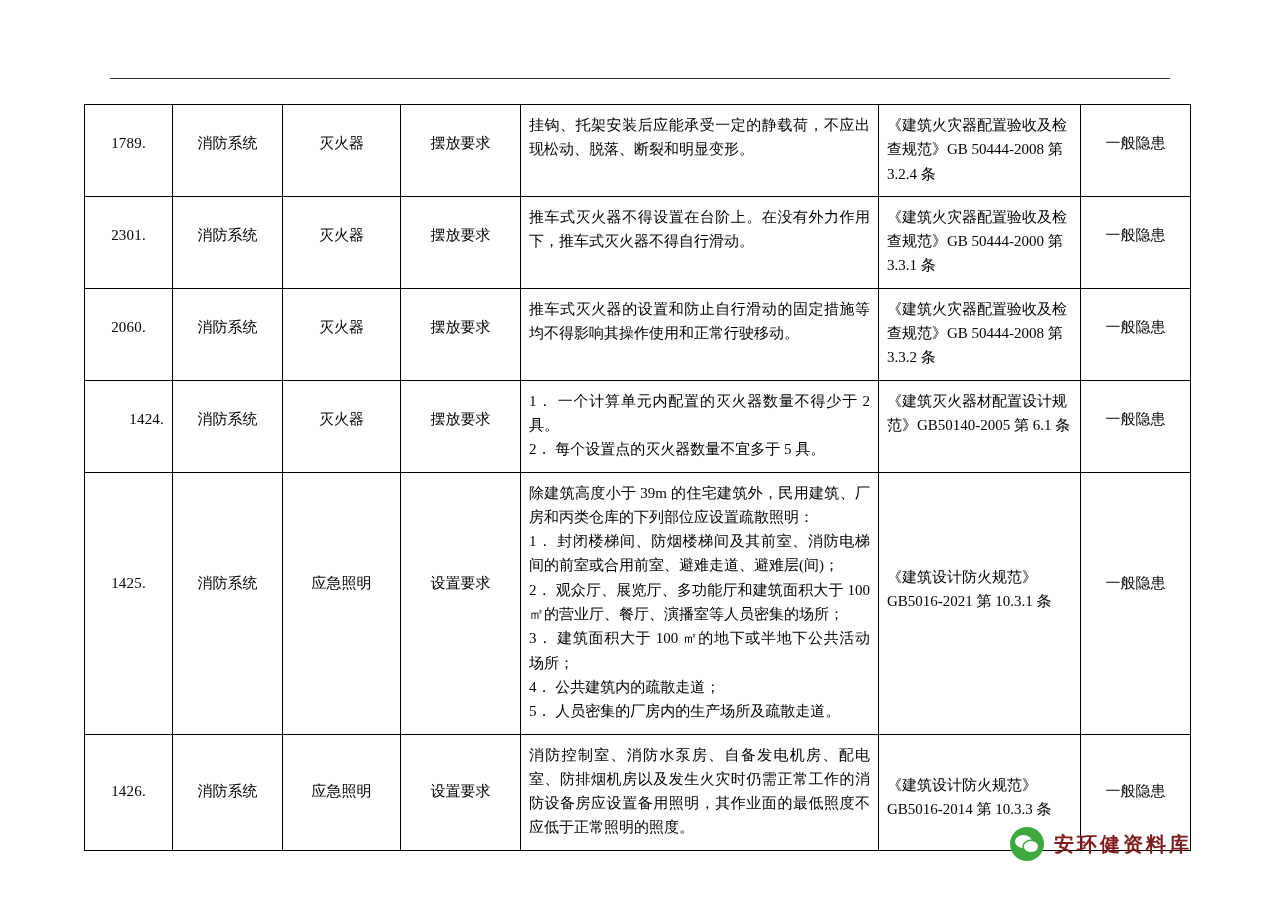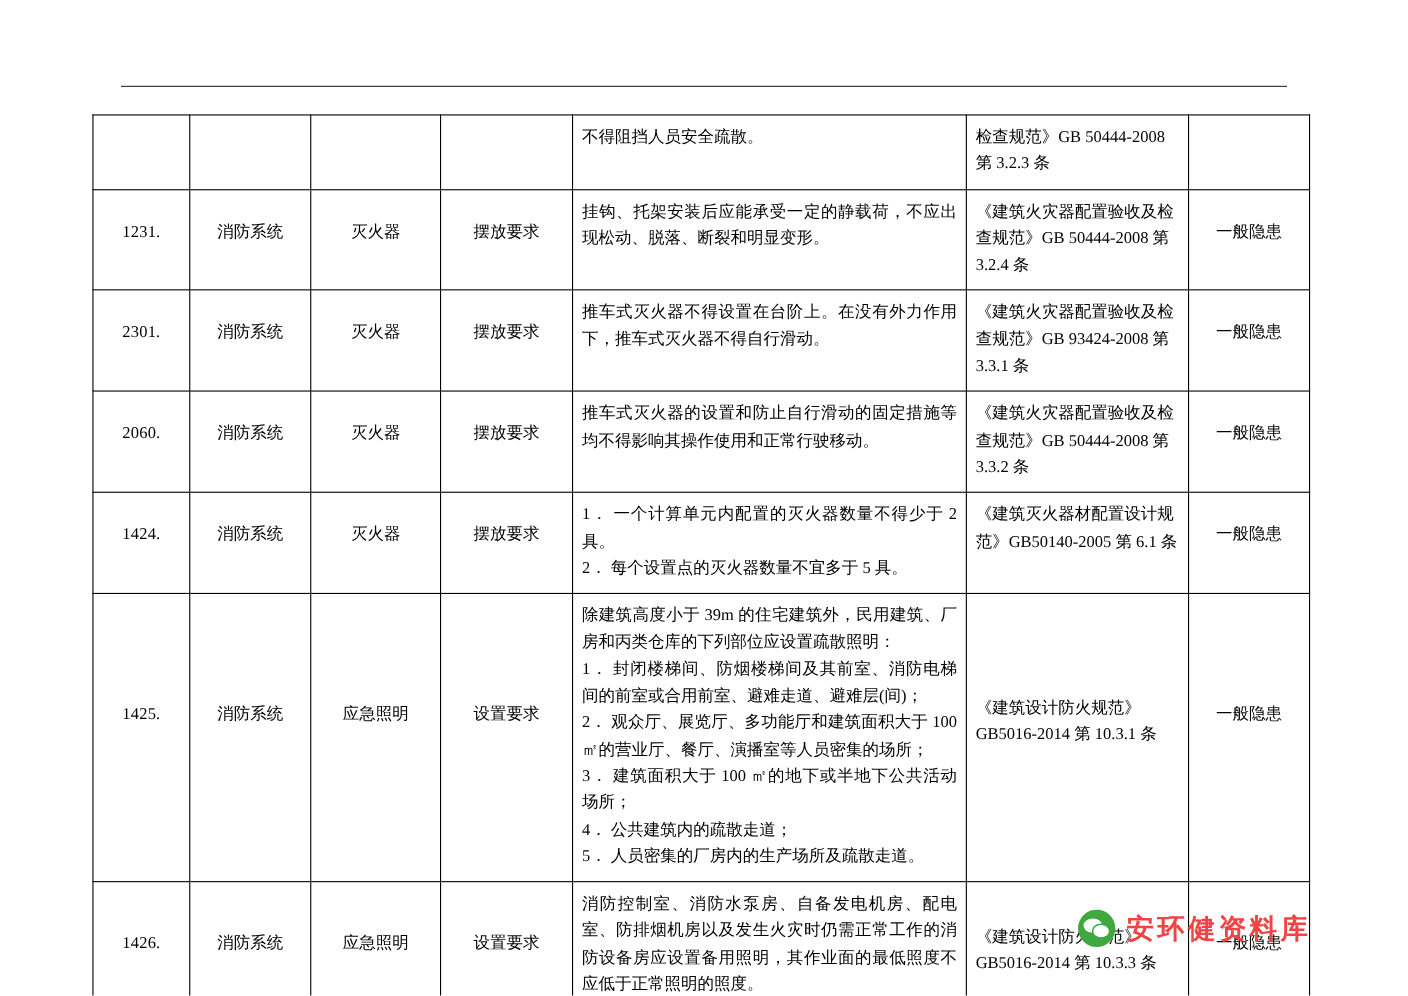--- a/index.html
+++ b/index.html
@@ -108,23 +108,23 @@
     top: 8px;
   }
   .wechat-badge .b2 {
     width: 14px;
     height: 11px;
     left: 14px;
     top: 14px;
     box-shadow: 0 0 0 1.5px #3fa93f;
   }
   .footer-text {
-    font-size: 25px;
+    font-size: 20px;
     letter-spacing: 3px;
-    color: #ef4444;
+    color: #7f1d1d;
     font-family: "Liberation Sans", sans-serif;
     font-weight: bold;
   }
 </style>
 </head>
 <body>
 
 <div class="page">
 
   <div class="top-rule"></div>
@@ -134,62 +134,53 @@
       <colgroup>
         <col class="c1">
           <col class="c2">
           <col class="c3">
           <col class="c4">
           <col class="c5">
           <col class="c6">
           <col class="c7">
       </colgroup>
       <tbody>
-        <tr>
-          <td class="num"></td>
-          <td class="ctr"></td>
-          <td class="ctr"></td>
-          <td class="ctr"></td>
-          <td class="desc">不得阻挡人员安全疏散。</td>
-          <td class="basis">检查规范》GB 50444-2008 第 3.2.3 条</td>
-          <td class="level"></td>
-        </tr>
-
-        <tr>
-          <td class="num" style="padding-top:26px;">1231.</td>
+
+        <tr>
+          <td class="num" style="padding-top:26px;">1789.</td>
           <td class="ctr" style="padding-top:26px;">消防系统</td>
           <td class="ctr" style="padding-top:26px;">灭火器</td>
           <td class="ctr" style="padding-top:26px;">摆放要求</td>
           <td class="desc">挂钩、托架安装后应能承受一定的静载荷，不应出现松动、脱落、断裂和明显变形。</td>
           <td class="basis">《建筑火灾器配置验收及检查规范》GB 50444-2008 第 3.2.4 条</td>
           <td class="level" style="padding-top:26px;">一般隐患</td>
         </tr>
 
         <tr>
           <td class="num" style="padding-top:26px;">2301.</td>
           <td class="ctr" style="padding-top:26px;">消防系统</td>
           <td class="ctr" style="padding-top:26px;">灭火器</td>
           <td class="ctr" style="padding-top:26px;">摆放要求</td>
           <td class="desc">推车式灭火器不得设置在台阶上。在没有外力作用下，推车式灭火器不得自行滑动。</td>
-          <td class="basis">《建筑火灾器配置验收及检查规范》GB 93424-2008 第 3.3.1 条</td>
+          <td class="basis">《建筑火灾器配置验收及检查规范》GB 50444-2000 第 3.3.1 条</td>
           <td class="level" style="padding-top:26px;">一般隐患</td>
         </tr>
 
         <tr>
           <td class="num" style="padding-top:26px;">2060.</td>
           <td class="ctr" style="padding-top:26px;">消防系统</td>
           <td class="ctr" style="padding-top:26px;">灭火器</td>
           <td class="ctr" style="padding-top:26px;">摆放要求</td>
           <td class="desc">推车式灭火器的设置和防止自行滑动的固定措施等均不得影响其操作使用和正常行驶移动。</td>
           <td class="basis">《建筑火灾器配置验收及检查规范》GB 50444-2008 第 3.3.2 条</td>
           <td class="level" style="padding-top:26px;">一般隐患</td>
         </tr>
 
         <tr>
-          <td class="num" style="padding-top:26px;">1424.</td>
+          <td class="num" style="padding-top:26px;text-align:right;">1424.</td>
           <td class="ctr" style="padding-top:26px;">消防系统</td>
           <td class="ctr" style="padding-top:26px;">灭火器</td>
           <td class="ctr" style="padding-top:26px;">摆放要求</td>
           <td class="desc">
             <span class="list-line">1． 一个计算单元内配置的灭火器数量不得少于 2 具。</span>
             <span class="list-line">2． 每个设置点的灭火器数量不宜多于 5 具。</span>
           </td>
           <td class="basis">《建筑灭火器材配置设计规范》GB50140-2005 第 6.1 条</td>
           <td class="level" style="padding-top:26px;">一般隐患</td>
         </tr>
@@ -200,21 +191,21 @@
           <td class="ctr" style="padding-top:98px;">应急照明</td>
           <td class="ctr" style="padding-top:98px;">设置要求</td>
           <td class="desc">
             <span class="list-line">除建筑高度小于 39m 的住宅建筑外，民用建筑、厂房和丙类仓库的下列部位应设置疏散照明：</span>
             <span class="list-line">1． 封闭楼梯间、防烟楼梯间及其前室、消防电梯间的前室或合用前室、避难走道、避难层(间)；</span>
             <span class="list-line">2． 观众厅、展览厅、多功能厅和建筑面积大于 100 ㎡的营业厅、餐厅、演播室等人员密集的场所；</span>
             <span class="list-line">3． 建筑面积大于 100 ㎡的地下或半地下公共活动场所；</span>
             <span class="list-line">4． 公共建筑内的疏散走道；</span>
             <span class="list-line">5． 人员密集的厂房内的生产场所及疏散走道。</span>
           </td>
-          <td class="basis" style="padding-top:92px;">《建筑设计防火规范》GB5016-2014 第 10.3.1 条</td>
+          <td class="basis" style="padding-top:92px;">《建筑设计防火规范》GB5016-2021 第 10.3.1 条</td>
           <td class="level" style="padding-top:98px;">一般隐患</td>
         </tr>
 
         <tr>
           <td class="num" style="padding-top:44px;">1426.</td>
           <td class="ctr" style="padding-top:44px;">消防系统</td>
           <td class="ctr" style="padding-top:44px;">应急照明</td>
           <td class="ctr" style="padding-top:44px;">设置要求</td>
           <td class="desc">消防控制室、消防水泵房、自备发电机房、配电室、防排烟机房以及发生火灾时仍需正常工作的消防设备房应设置备用照明，其作业面的最低照度不应低于正常照明的照度。</td>
           <td class="basis" style="padding-top:38px;">《建筑设计防火规范》GB5016-2014 第 10.3.3 条</td>

